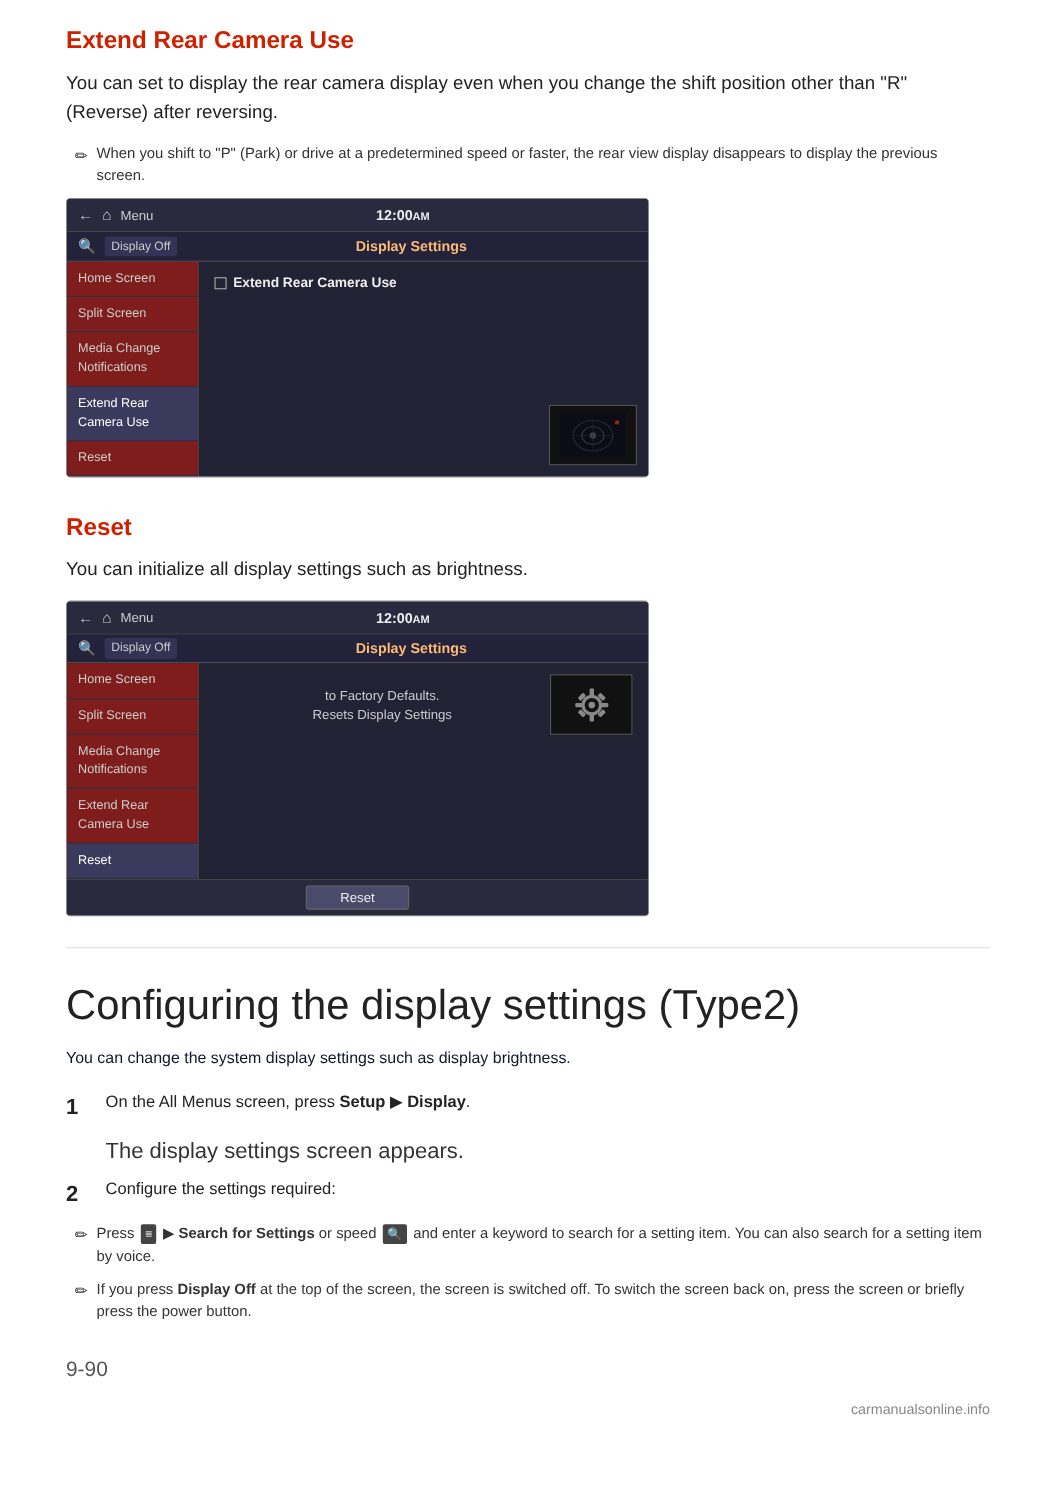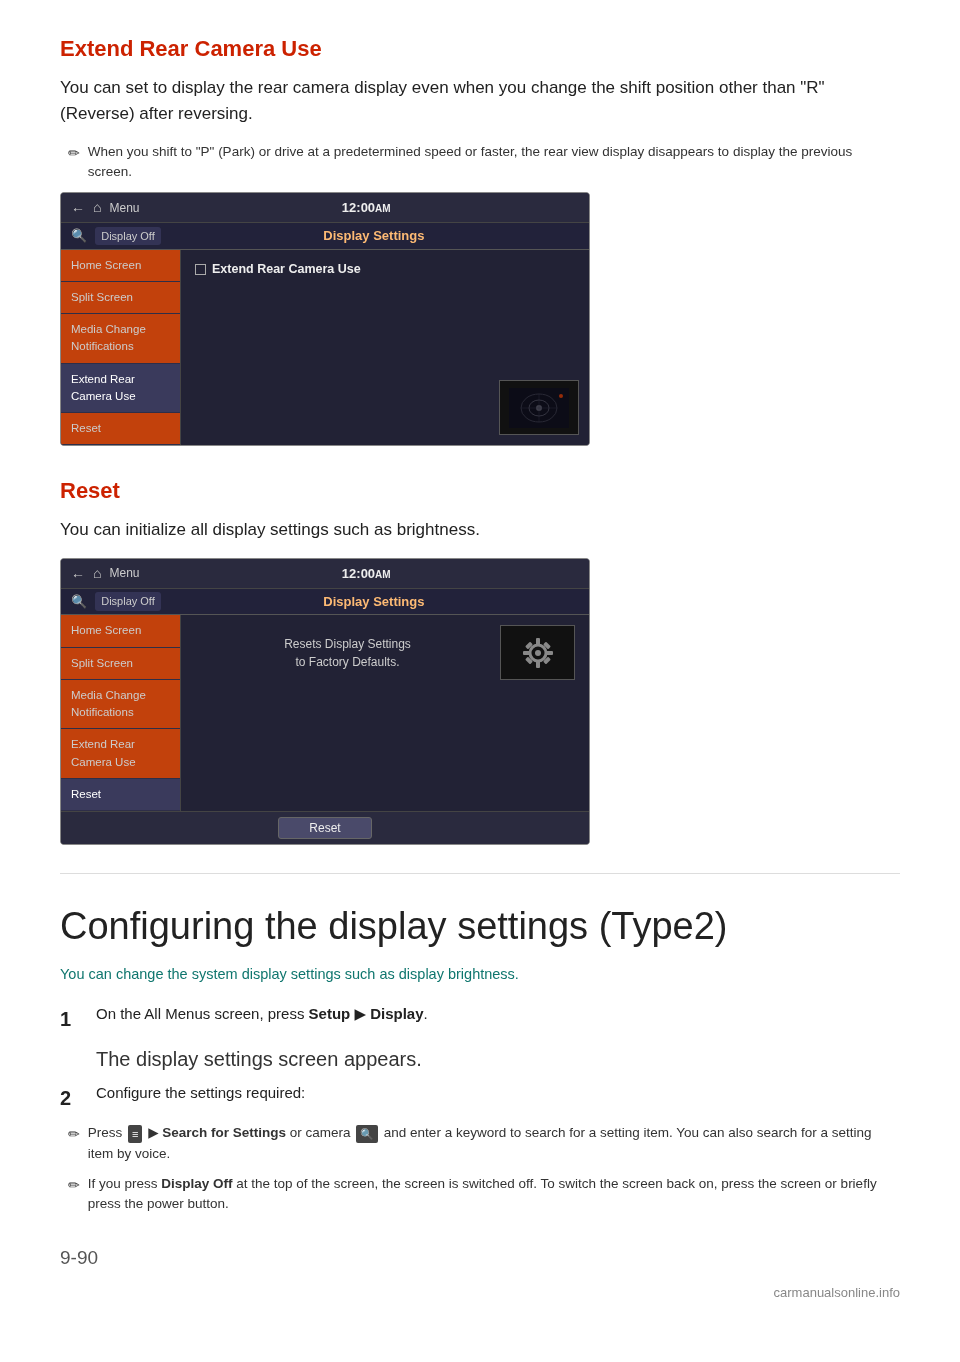--- a/index.html
+++ b/index.html
@@ -6,21 +6,21 @@
     body {
       font-family: Arial, Helvetica, sans-serif;
       background: #ffffff;
       color: #222;
       font-size: 15px;
       line-height: 1.5;
     }
     .page {
       width: 960px;
       min-height: 1362px;
-      padding: 32px 60px 40px 60px;
+      padding: 20px 60px 40px 60px;
       background: #fff;
     }
     
     .section-title {
       font-size: 22px;
       font-weight: bold;
       color: #cc2200;
       margin-bottom: 10px;
     }
     .section-body {
@@ -104,21 +104,21 @@
       color: #fdba74;
       font-size: 13px;
       font-weight: bold;
     }
     .ui-body {
       display: flex;
       min-height: 160px;
     }
     .ui-sidebar {
       width: 120px;
-      background: #c2410c;
+      background: #7f1d1d;
       border-right: 1px solid #444;
       flex-shrink: 0;
     }
     .ui-sidebar-item {
       padding: 7px 10px;
       color: #ccc;
       font-size: 11.5px;
       border-bottom: 1px solid #2e2e48;
       cursor: pointer;
     }
@@ -212,21 +212,21 @@
     
     .big-section-title {
       font-size: 38px;
       font-weight: 300;
       color: #222;
       margin: 30px 0 14px 0;
       line-height: 1.2;
     }
     .big-section-body {
       font-size: 14.5px;
-      color: #0f766e;
+      color: #0f172a;
       margin-bottom: 18px;
     }
     .step-row {
       display: flex;
       align-items: flex-start;
       gap: 14px;
       margin-bottom: 10px;
     }
     .step-num {
       font-size: 20px;
@@ -357,22 +357,22 @@
         <div class="ui-sidebar">
           <div class="ui-sidebar-item">Home Screen</div>
           <div class="ui-sidebar-item">Split Screen</div>
           <div class="ui-sidebar-item">Media Change<br>Notifications</div>
           <div class="ui-sidebar-item">Extend Rear<br>Camera Use</div>
           <div class="ui-sidebar-item active">Reset</div>
         </div>
         <div class="ui-content">
           <div class="ui-reset-content">
             <div class="ui-reset-text">
+              <div>to Factory Defaults.</div>
               <div>Resets Display Settings</div>
-              <div>to Factory Defaults.</div>
             </div>
             <div class="ui-gear-thumb">
               <svg width="50" height="50" viewBox="0 0 50 50">
                 <rect width="50" height="50" fill="#111"></rect>
 
                 <circle cx="25" cy="25" r="8" fill="none" stroke="#888" stroke-width="3"></circle>
                 <circle cx="25" cy="25" r="3" fill="#888"></circle>
 
                 <rect x="23" y="10" width="4" height="7" rx="1" fill="#888"></rect>
                 <rect x="23" y="33" width="4" height="7" rx="1" fill="#888"></rect>
@@ -408,21 +408,21 @@
     <div class="step-sub">The display settings screen appears.</div>
 
     <div class="step-row">
       <span class="step-num">2</span>
       <span class="step-text">Configure the settings required:</span>
     </div>
 
     <div class="note-line">
       <span class="note-icon">✏</span>
       <span>
-        <span>Press </span><span class="inline-btn">≡</span><span> ▶ </span><strong>Search for Settings</strong><span> or camera </span><span class="inline-btn">🔍</span><span> and enter a keyword to search for a setting item. You can also search for a setting item by voice.</span>
+        <span>Press </span><span class="inline-btn">≡</span><span> ▶ </span><strong>Search for Settings</strong><span> or speed </span><span class="inline-btn">🔍</span><span> and enter a keyword to search for a setting item. You can also search for a setting item by voice.</span>
       </span>
     </div>
 
     <div class="note-line">
       <span class="note-icon">✏</span>
       <span>
         <span>If you press </span><strong>Display Off</strong><span> at the top of the screen, the screen is switched off. To switch the screen back on, press the screen or briefly press the power button.</span>
       </span>
     </div>
   </div>

